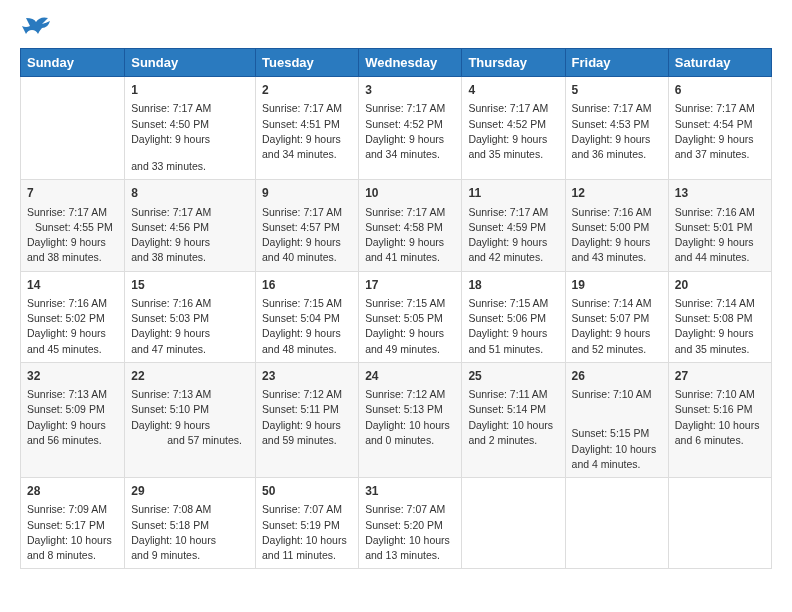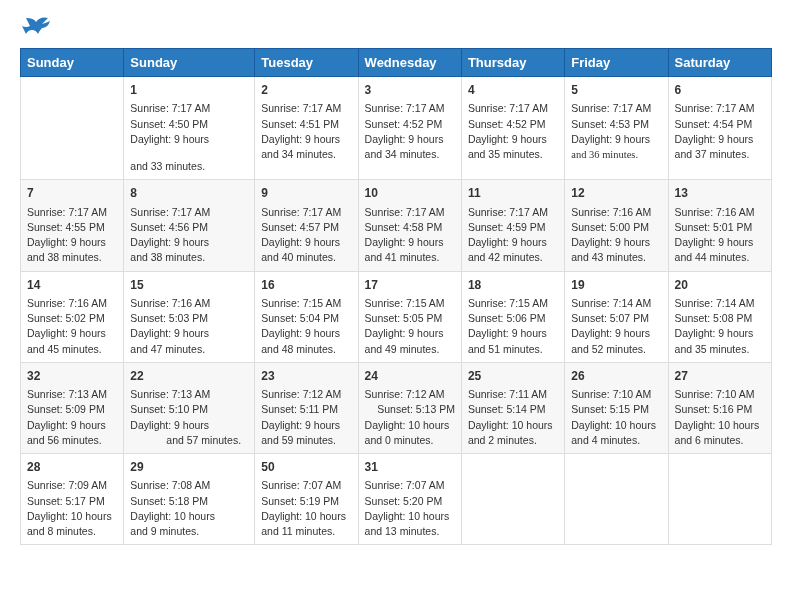--- a/index.html
+++ b/index.html
@@ -147,35 +147,35 @@
             <span style="display: block;">Sunrise: 7:17 AM</span>
             <span style="display: block;">Sunset: 4:52 PM</span>
             <span style="display: block;">Daylight: 9 hours</span>
             <span style="display: block;">and 35 minutes.</span>
           </td>
           <td>
             <span class="day-num">5</span>
             <span style="display: block;">Sunrise: 7:17 AM</span>
             <span style="display: block;">Sunset: 4:53 PM</span>
             <span style="display: block;">Daylight: 9 hours</span>
-            <span style="display: block; font-family: Liberation Serif, serif;">and 36 minutes.</span>
+            <span style="display: block;">and 36 minutes.</span>
           </td>
           <td>
             <span class="day-num">6</span>
             <span style="display: block;">Sunrise: 7:17 AM</span>
             <span style="display: block;">Sunset: 4:54 PM</span>
             <span style="display: block;">Daylight: 9 hours</span>
             <span style="display: block;">and 37 minutes.</span>
           </td>
         </tr>
         <tr>
           <td>
             <span class="day-num">7</span>
             <span style="display: block;">Sunrise: 7:17 AM</span>
-            <span style="display: block;">Sunset: 4:55 PM</span>
+            <span style="display: block; margin-left: 8px;">Sunset: 4:55 PM</span>
             <span style="display: block;">Daylight: 9 hours</span>
             <span style="display: block;">and 38 minutes.</span>
           </td>
           <td>
             <span class="day-num">8</span>
             <span style="display: block;">Sunrise: 7:17 AM</span>
             <span style="display: block;">Sunset: 4:56 PM</span>
             <span style="display: block;">Daylight: 9 hours</span>
             <span style="display: block;">and 38 minutes.</span>
           </td>
@@ -284,35 +284,35 @@
           <td>
             <span class="day-num">23</span>
             <span style="display: block;">Sunrise: 7:12 AM</span>
             <span style="display: block;">Sunset: 5:11 PM</span>
             <span style="display: block;">Daylight: 9 hours</span>
             <span style="display: block;">and 59 minutes.</span>
           </td>
           <td>
             <span class="day-num">24</span>
             <span style="display: block;">Sunrise: 7:12 AM</span>
-            <span style="display: block; text-align: right;">Sunset: 5:13 PM</span>
+            <span style="display: block;">Sunset: 5:13 PM</span>
             <span style="display: block;">Daylight: 10 hours</span>
             <span style="display: block;">and 0 minutes.</span>
           </td>
           <td>
             <span class="day-num">25</span>
             <span style="display: block;">Sunrise: 7:11 AM</span>
             <span style="display: block;">Sunset: 5:14 PM</span>
             <span style="display: block;">Daylight: 10 hours</span>
             <span style="display: block;">and 2 minutes.</span>
           </td>
           <td>
             <span class="day-num">26</span>
             <span style="display: block;">Sunrise: 7:10 AM</span>
-            <span style="display: block;">Sunset: 5:15 PM</span>
+            <span style="display: block; margin-top: 24px;">Sunset: 5:15 PM</span>
             <span style="display: block;">Daylight: 10 hours</span>
             <span style="display: block;">and 4 minutes.</span>
           </td>
           <td>
             <span class="day-num">27</span>
             <span style="display: block;">Sunrise: 7:10 AM</span>
             <span style="display: block;">Sunset: 5:16 PM</span>
             <span style="display: block;">Daylight: 10 hours</span>
             <span style="display: block;">and 6 minutes.</span>
           </td>

